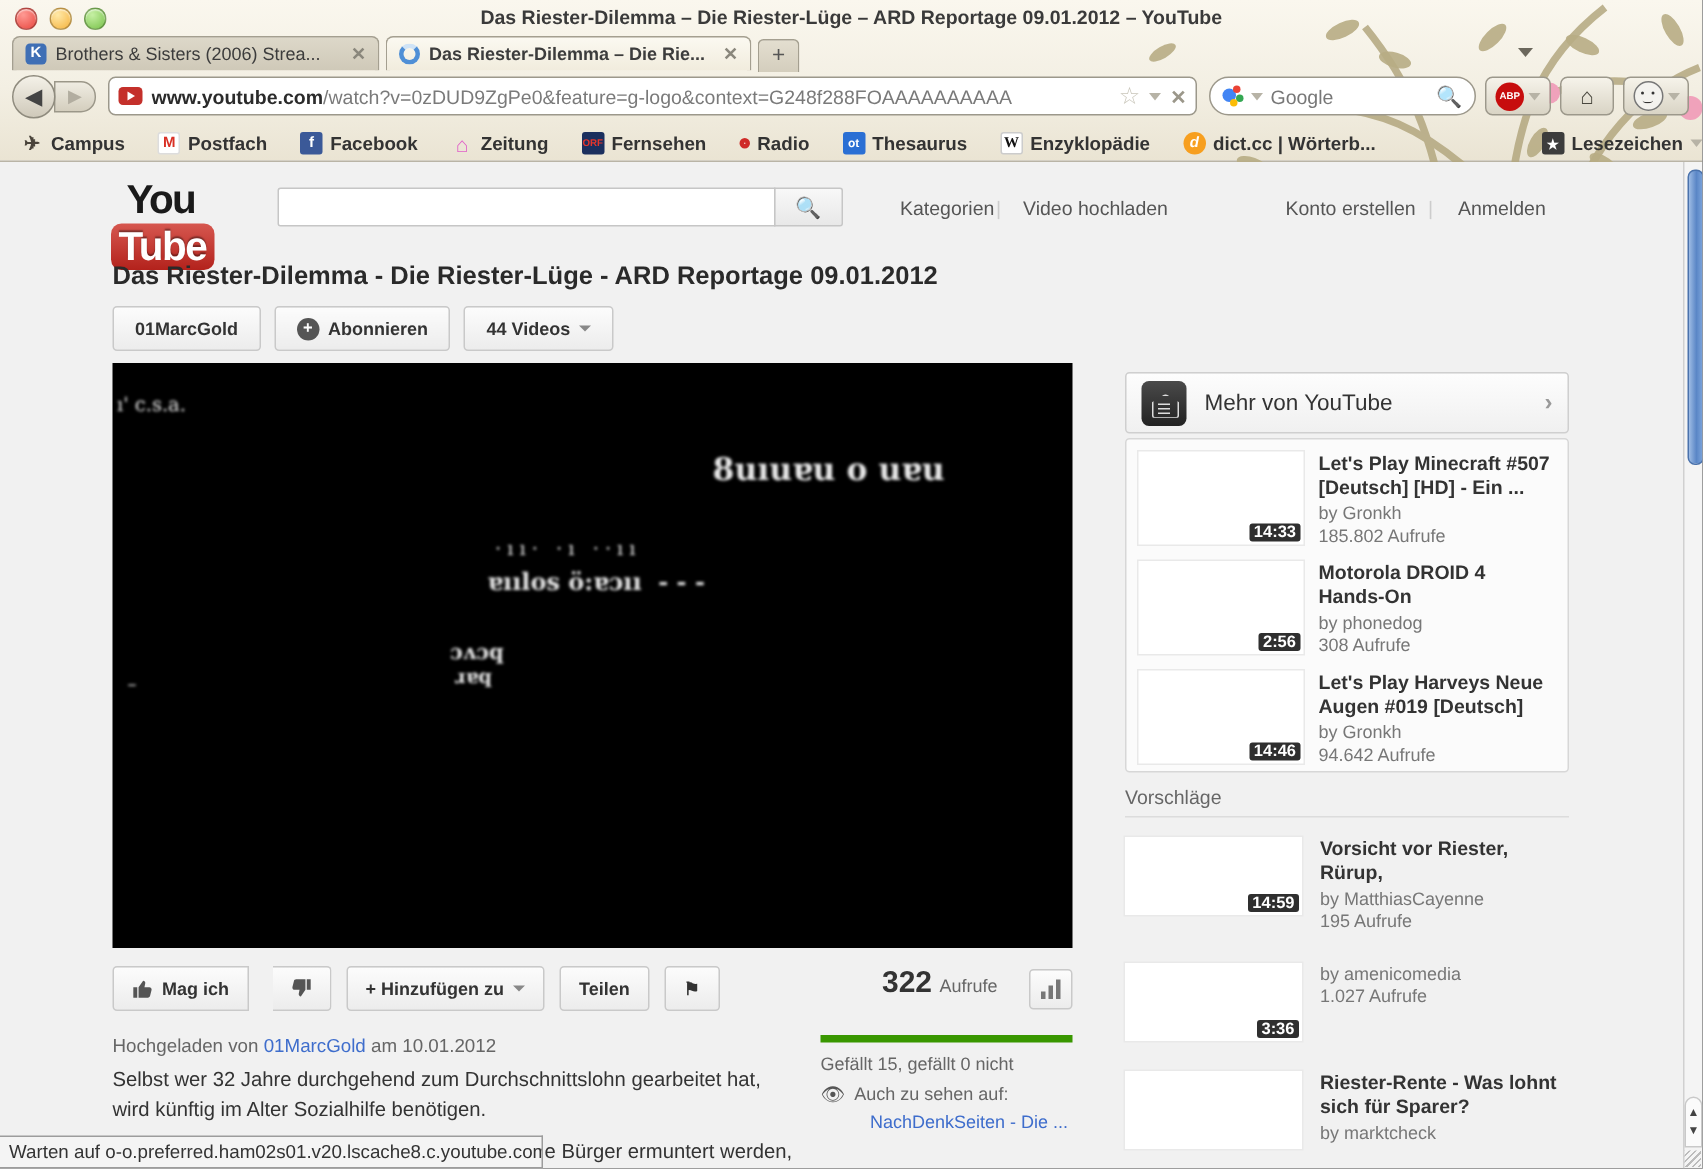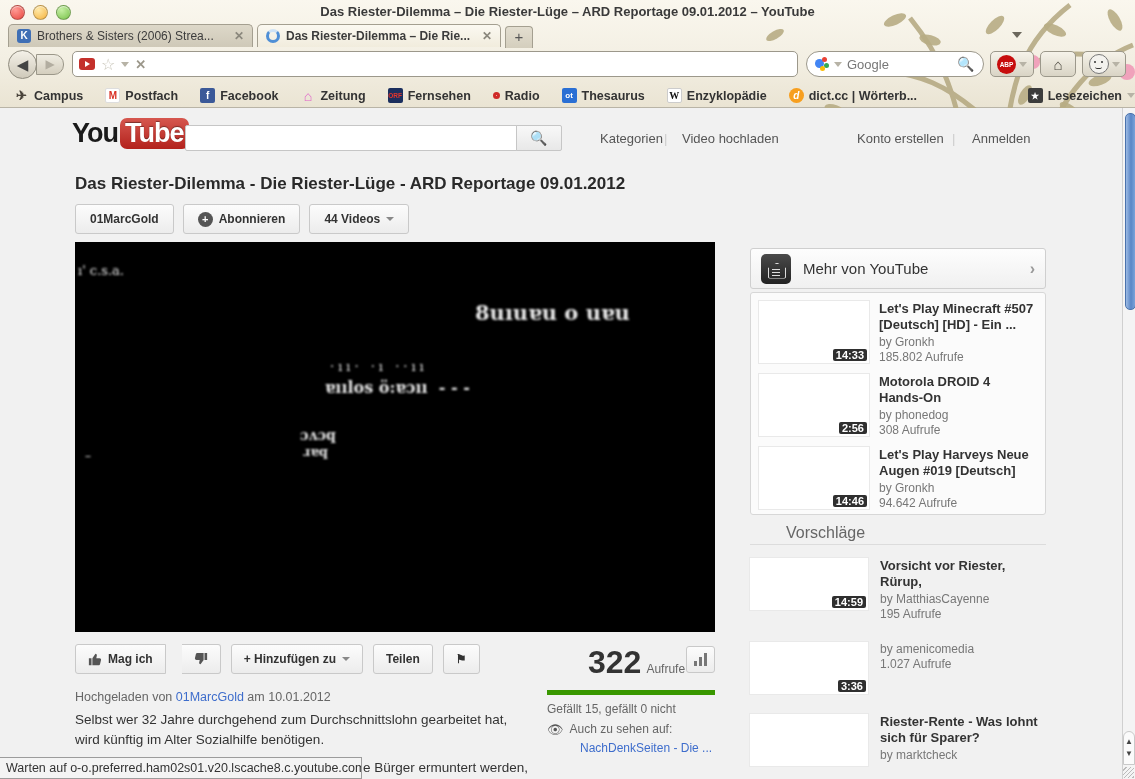--- a/index.html
+++ b/index.html
@@ -94,21 +94,21 @@
   .ic-orf{background:#1b2f5e;color:#e4352c;font-size:6.5px;letter-spacing:0;}
   .ic-radio{border:3px solid #cf2a27;border-radius:50%;width:7px;height:7px;background:#fff;
             box-shadow:inset 0 0 0 1.5px #fff,inset 0 0 0 4px #cf2a27;}
   .ic-ot{background:#2a6fd4;color:#fff;font-size:8px;}
   .ic-w{background:#fff;border:1px solid #ccc;color:#111;font-family:"Liberation Serif",serif;}
   .ic-dict{background:#f79f1f;border-radius:50%;color:#fff;font-style:italic;}
   .ic-star{background:#3c3c3c;color:#fff;font-size:9px;}
   .bm-right{position:absolute;right:14px;top:0;height:23px;display:flex;align-items:center;gap:5px;}
   
   .page{position:absolute;left:0;top:108px;width:1122px;height:671px;background:#f1f1f1;overflow:hidden;}
-  .yt-logo{position:absolute;left:72px;top:10px;display:flex;align-items:center;}
+  .yt-logo{position:absolute;left:72px;top:10px;display:flex;align-items:center;flex-direction:column;}
   .yt-you{font-size:27px;font-weight:bold;color:#1a1a1a;letter-spacing:-1px;}
   .yt-tube{font-size:27px;font-weight:bold;color:#fff;background:linear-gradient(#d6574f,#b3221c);
            border-radius:7px;padding:0 5px;margin-left:2px;letter-spacing:-1px;
            text-shadow:0 -1px 1px rgba(0,0,0,.4);}
   .yt-search{position:absolute;left:185px;top:17px;width:332px;height:26px;background:#fff;
              border:1px solid #c6c6c6;border-radius:2px 0 0 2px;box-sizing:border-box;}
   .yt-search-btn{position:absolute;left:516px;top:17px;width:46px;height:26px;
              background:linear-gradient(#f8f8f8,#e8e8e8);border:1px solid #c6c6c6;
              box-sizing:border-box;text-align:center;color:#666;font-size:14px;line-height:25px;
              border-radius:0 2px 2px 0;}
@@ -135,21 +135,21 @@
   .f4{left:225px;top:185px;font-size:14px;font-weight:bold;}
   .f5{left:228px;top:202px;font-size:13px;font-weight:bold;}
   .f6{left:10px;top:207px;font-size:12px;}
   
   .actions{position:absolute;left:75px;top:536px;display:flex;gap:10px;}
   .actions .btn{height:30px;padding:0 12px;}
   .seg{display:flex;gap:16px;}
   .seg .btn:first-child{border-radius:3px 0 0 3px;}
   .seg .btn:last-child{border-radius:0 3px 3px 0;border-left:none;}
   .views{position:absolute;left:588px;top:536px;display:flex;align-items:baseline;gap:5px;}
-  .views-num{font-size:32px;font-weight:bold;color:#333;}
+  .views-num{font-size:20px;font-weight:bold;color:#333;}
   .views-lbl{font-size:12px;color:#666;}
   .stats-btn{position:absolute;left:686px;top:538px;width:29px;height:27px;}
   .bars{display:flex;align-items:flex-end;gap:2px;}
   .bars i{width:3px;background:#777;}
   .sentiment{position:absolute;left:547px;top:582px;width:168px;height:5px;background:#399700;}
   .likes-text{position:absolute;left:547px;top:594px;font-size:12px;color:#666;}
   .alsoon{position:absolute;left:547px;top:614px;font-size:12px;color:#666;display:flex;gap:6px;}
   .eye{font-size:13px;color:#555;}
   .alsoon-link{position:absolute;left:580px;top:633px;font-size:12px;color:#3e6dcc;}
   .uploaded{position:absolute;left:75px;top:582px;font-size:12.5px;color:#666;}
@@ -170,21 +170,21 @@
   .chev{color:#999;font-size:16px;font-weight:bold;}
   .vids-box{position:absolute;left:750px;top:184px;width:296px;height:223px;background:#fbfbfb;
             border:1px solid #d7d7d7;border-radius:3px;box-sizing:border-box;padding:8px;}
   .vitem{display:flex;gap:10px;margin-bottom:9px;}
   .thumb{position:relative;width:110px;height:62px;background:#fff;flex:0 0 auto;
          box-shadow:0 0 0 1px #e9e9e9;}
   .dur{position:absolute;right:2px;bottom:2px;background:rgba(10,10,10,.85);color:#fff;
        font-size:11px;font-weight:bold;padding:0 3px;border-radius:2px;}
   .vmeta{font-size:12px;color:#777;line-height:15px;}
   .vtitle{font-size:13px;font-weight:bold;color:#333;line-height:16px;margin-bottom:2px;}
-  .sug-label{position:absolute;left:750px;top:416px;font-size:16px;color:#666;margin-left:36px;}
+  .sug-label{position:absolute;left:750px;top:416px;font-size:13px;color:#666;}
   .sug-hr{position:absolute;left:750px;top:436px;width:296px;border-top:1px solid #dcdcdc;}
   .sugs{position:absolute;left:750px;top:450px;width:296px;}
   .sitem{display:flex;gap:12px;margin-bottom:20px;}
   .sthumb{width:118px;height:52px;}
   
   .scroll{position:absolute;right:0;top:108px;width:13px;height:671px;background:#f4f4f4;
           border-left:1px solid #d0d0d0;box-sizing:border-box;}
   .thumb-bar{position:absolute;left:2px;top:5px;width:9px;height:195px;border-radius:5px;
           background:linear-gradient(90deg,#9dbbe4,#5a86c6 55%,#7ba3da);border:1px solid #4a72ac;}
   .sc-arrows{position:absolute;left:0px;bottom:14px;width:12px;height:34px;
@@ -261,20 +261,21 @@
       <div class="tab-list-arrow"></div>
     </div>
 
     <div class="navbar">
       <div class="keyhole">
         <div class="fwdbtn">▶</div>
         <div class="backbtn">◀</div>
       </div>
       <div class="urlbar">
         <span class="yt-fav"></span>
+        <span class="url-text"><b class="url-host">www.youtube.com</b><span>/watch?v=0zDUD9ZgPe0&amp;feature=g-logo&amp;context=G248f288FOAAAAAAAAAA</span></span>
         <span class="star">☆</span>
         <span class="tiny-arrow"></span>
         <span class="stop-x">✕</span>
       </div>
       <div class="searchbar">
         <span class="g-fav">
           <i style="left:0;top:2px;width:9px;height:9px;background:#4285f4;"></i>
           <i style="left:7px;top:0;width:5px;height:5px;background:#ea4335;"></i>
           <i style="left:9px;top:6px;width:5px;height:5px;background:#34a853;"></i>
           <i style="left:5px;top:9px;width:5px;height:5px;background:#fbbc05;"></i>

